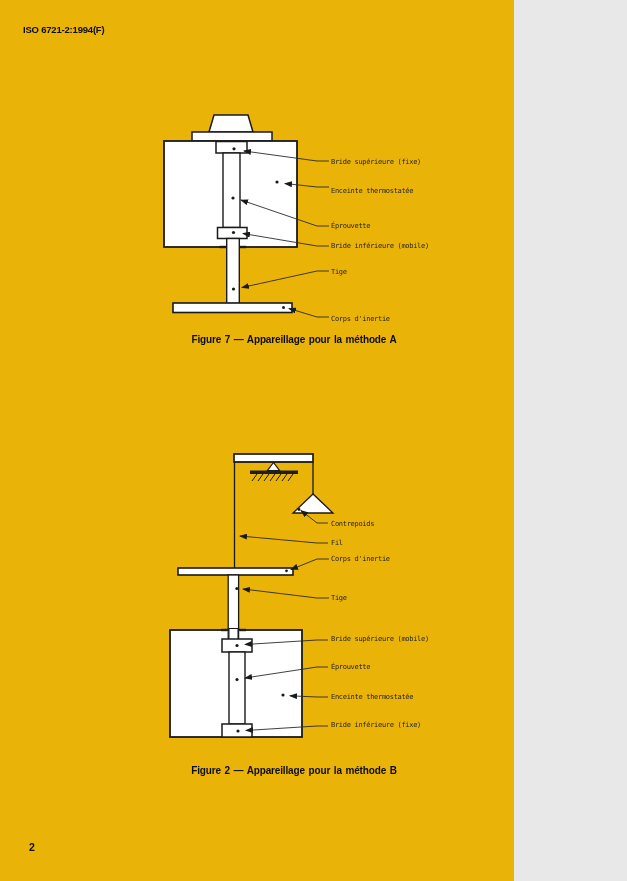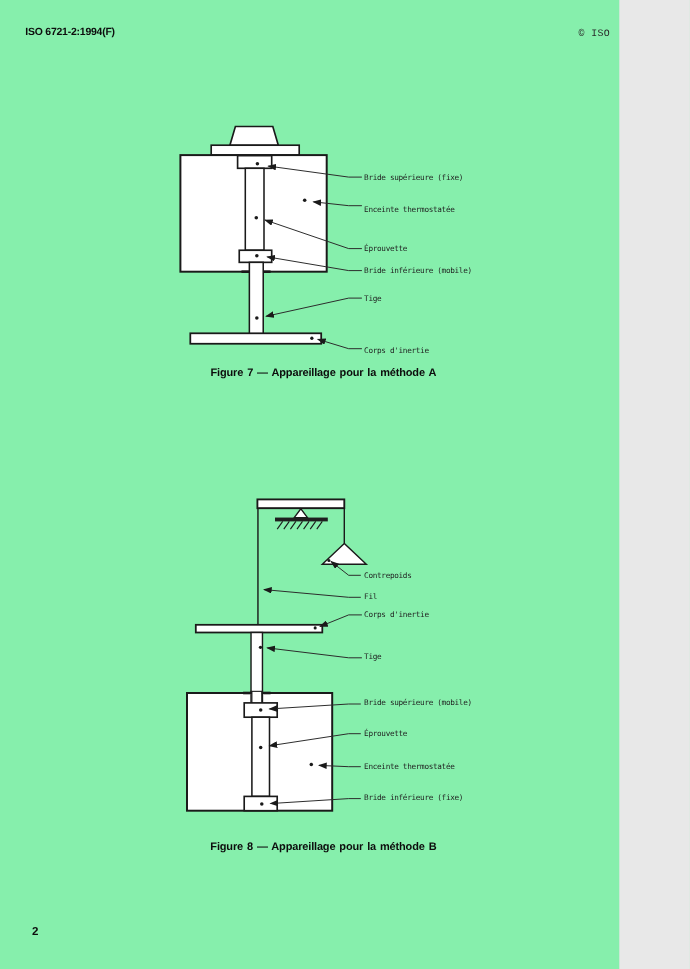--- a/index.html
+++ b/index.html
@@ -1,17 +1,17 @@
 <!DOCTYPE html>
 <html><head>
 <meta charset="utf-8">
 <style>
   html,body { margin:0; padding:0; background:#e8e8e8; }
   .page {
-    position:relative; width:563px; height:881px; background:#86efac;
+    position:relative; width:514px; height:881px; background:#eab308;
     font-family:"Liberation Sans", sans-serif; color:#111; overflow:hidden;
   }
   .hdr-left {
     position:absolute; left:23px; top:24px;
     font-weight:bold; font-size:9.5px; letter-spacing:-0.2px; color:#0d0d0d;
   }
   .hdr-right {
     position:absolute; left:526px; top:26px;
     font-size:9px; color:#2a2a2a; letter-spacing:0.3px;font-family:Liberation Mono, monospace;
   }
@@ -163,16 +163,16 @@
       <text class="lbl" x="331" y="727">Bride inférieure (fixe)</text>
     </g>
 
     <g>
       <line class="artifact" x1="598" y1="700" x2="598" y2="825" stroke-width="1" opacity="0.10"></line>
       <line class="artifact" x1="598" y1="825" x2="598.5" y2="878" stroke-width="1.4" opacity="0.45"></line>
     </g>
   </svg>
 
   <div class="caption" id="cap1">Figure 7 — Appareillage pour la méthode A</div>
-  <div class="caption" id="cap2">Figure 8 — Appareillage pour la méthode B</div>
+  <div class="caption" id="cap2">Figure 2 — Appareillage pour la méthode B</div>
 
   <div class="pagenum">2</div>
 </div>
 
 </body></html>

